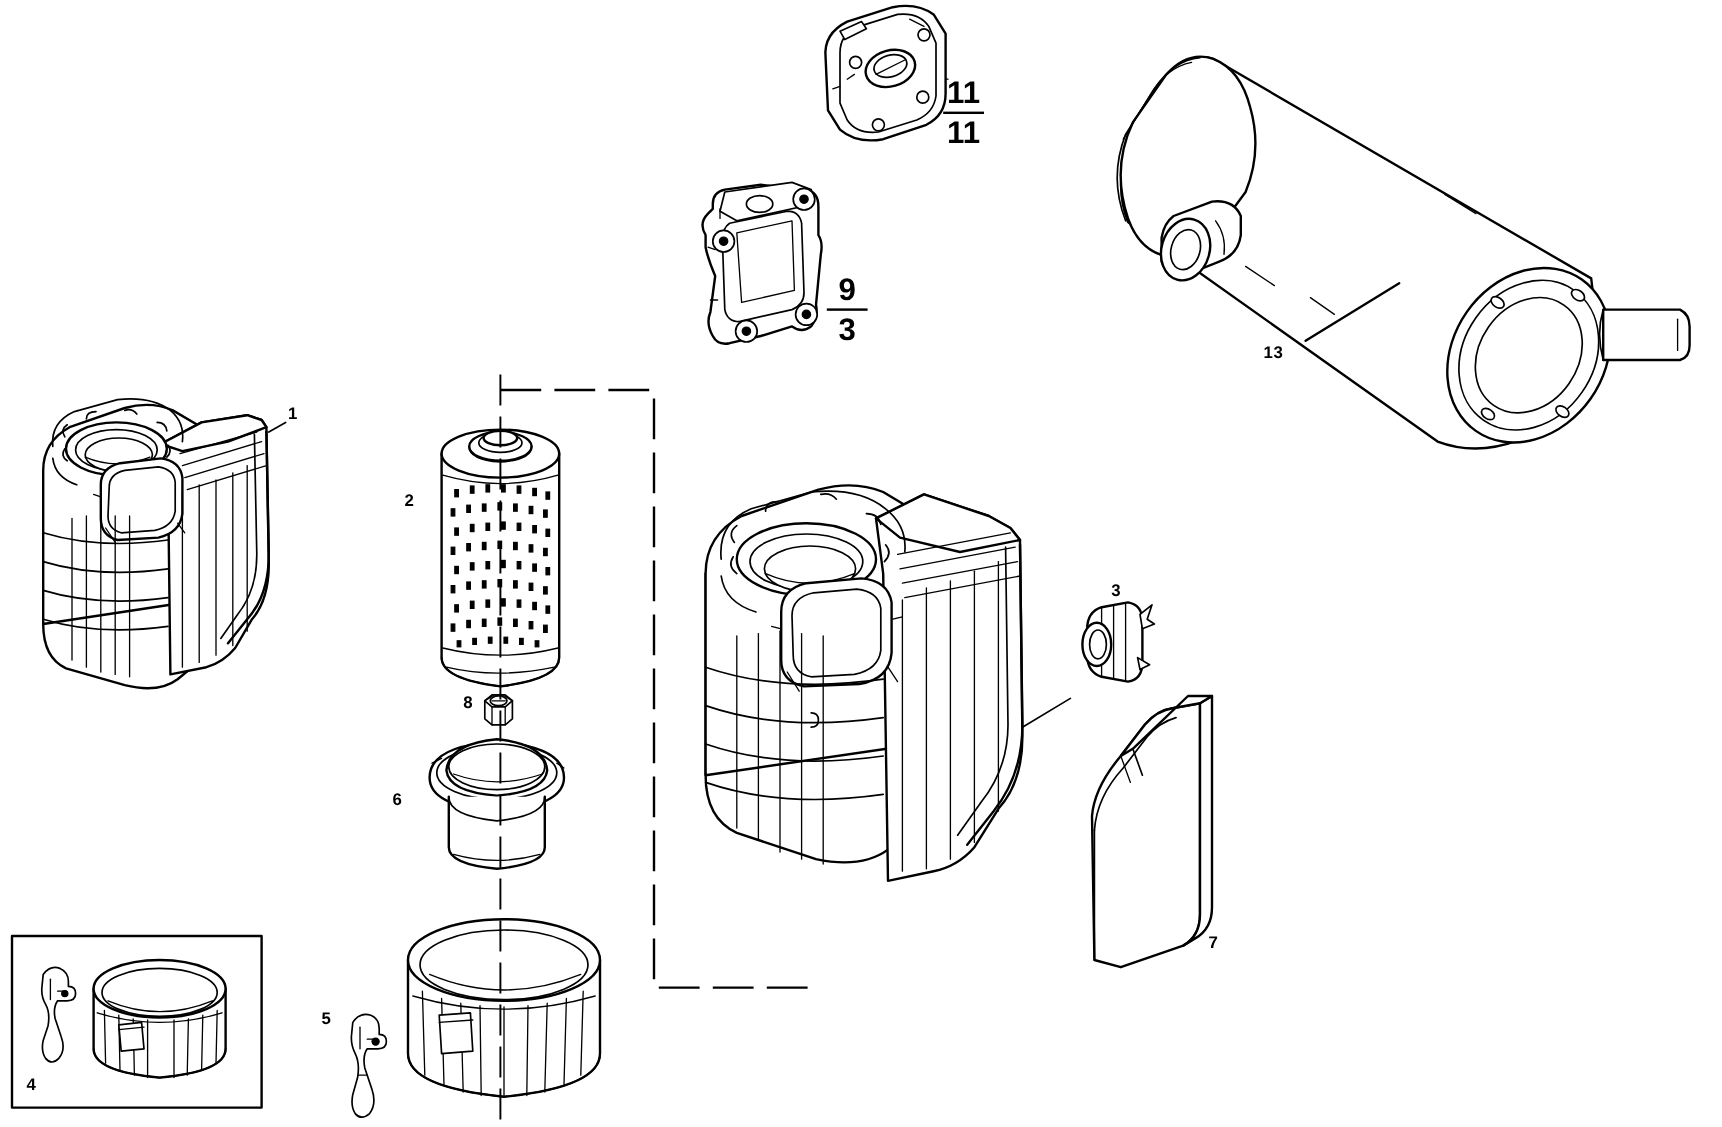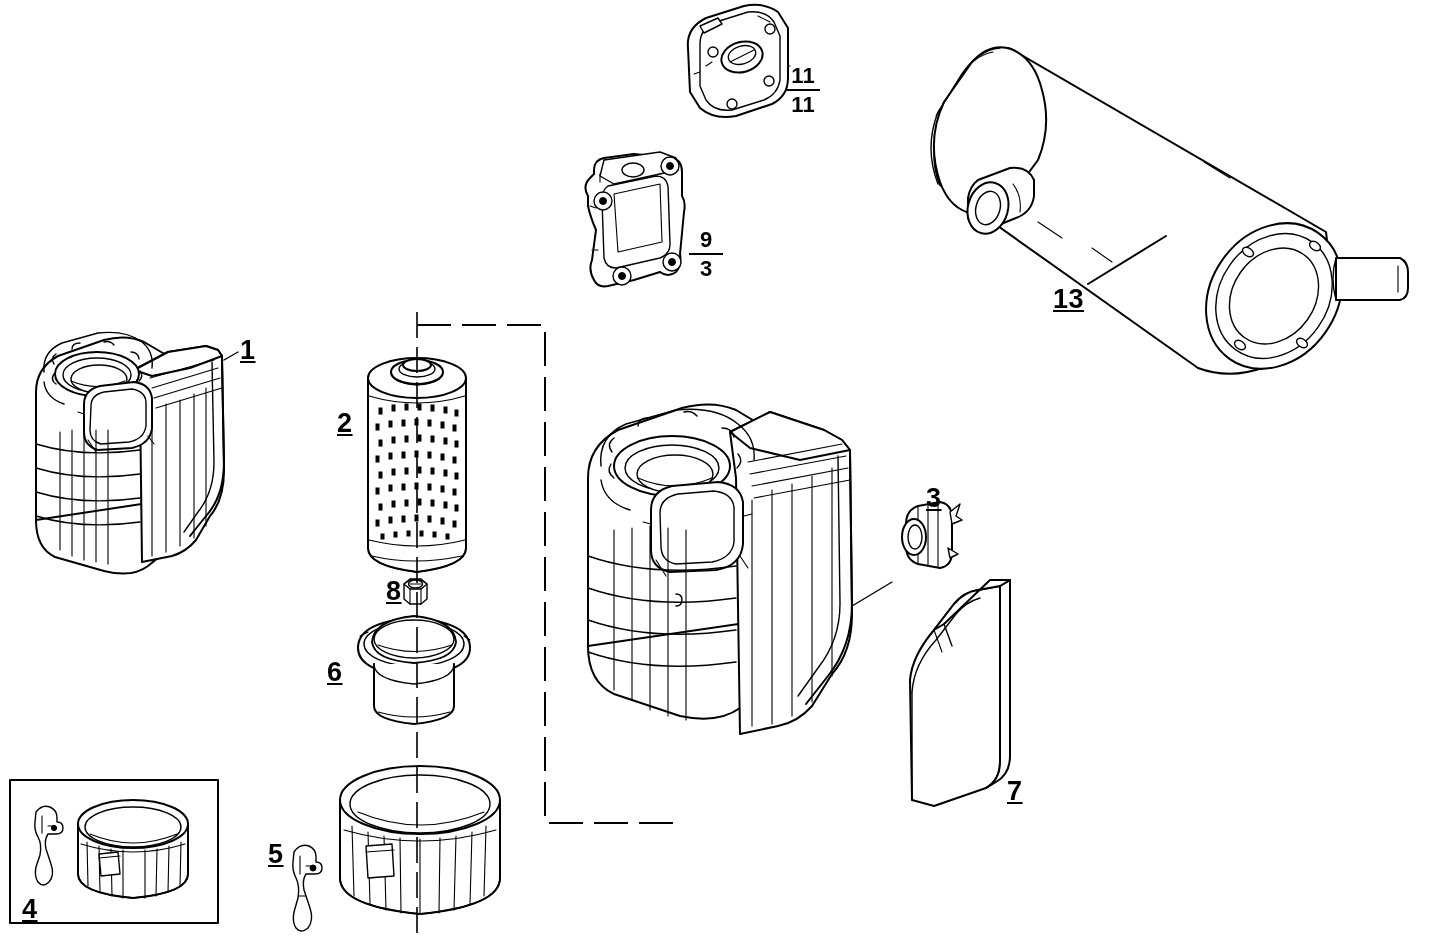--- a/index.html
+++ b/index.html
@@ -82,36 +82,35 @@
   .callout {
     position: absolute;
     font-family: "Liberation Sans", sans-serif;
     font-weight: bold;
     color: #000000;
     white-space: nowrap;
     line-height: 1;
     user-select: none;
   }
   .callout-num {
-    font-size: 27px;
+    font-size: 14px;
     letter-spacing: 0.5px;
-    text-decoration: underline;
   }
   .frac {
     position: absolute;
     font-family: "Liberation Sans", sans-serif;
     font-weight: bold;
     color: #000000;
     text-align: center;
     line-height: 1.05;
     user-select: none;
   }
   .frac .fr-top,
   .frac .fr-bot {
-    font-size: 22px;
+    font-size: 26px;
     display: block;
   }
   .frac .fr-bar {
     display: block;
     height: 2px;
     background: #000000;
     margin: 2px 0;
   }
 </style>
 </head>

